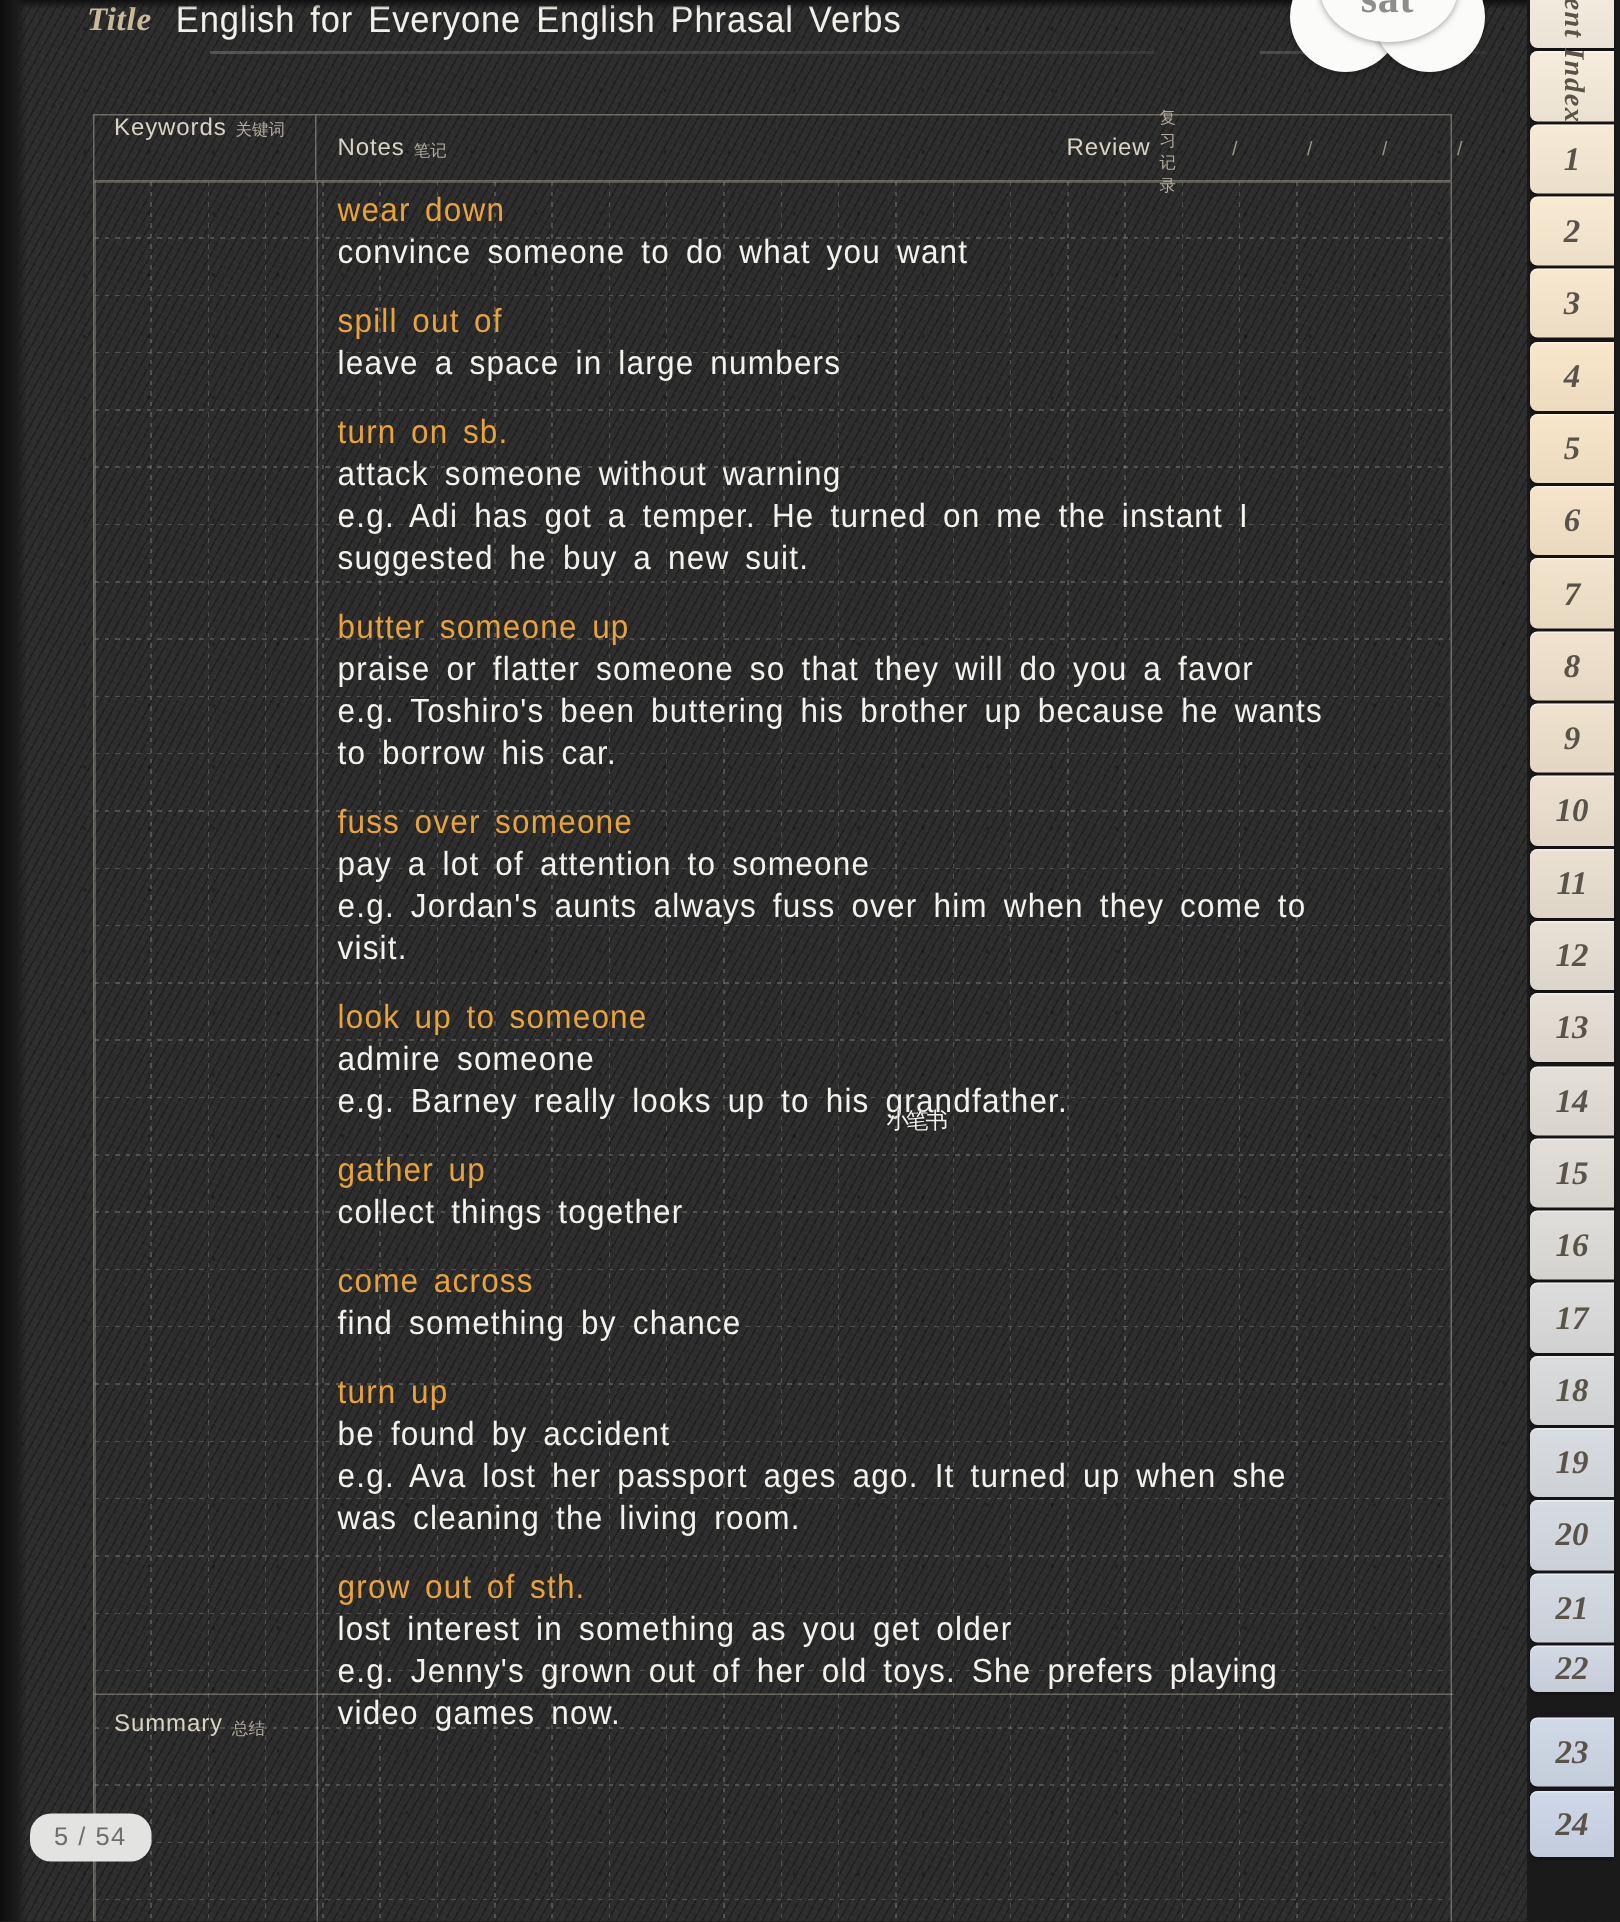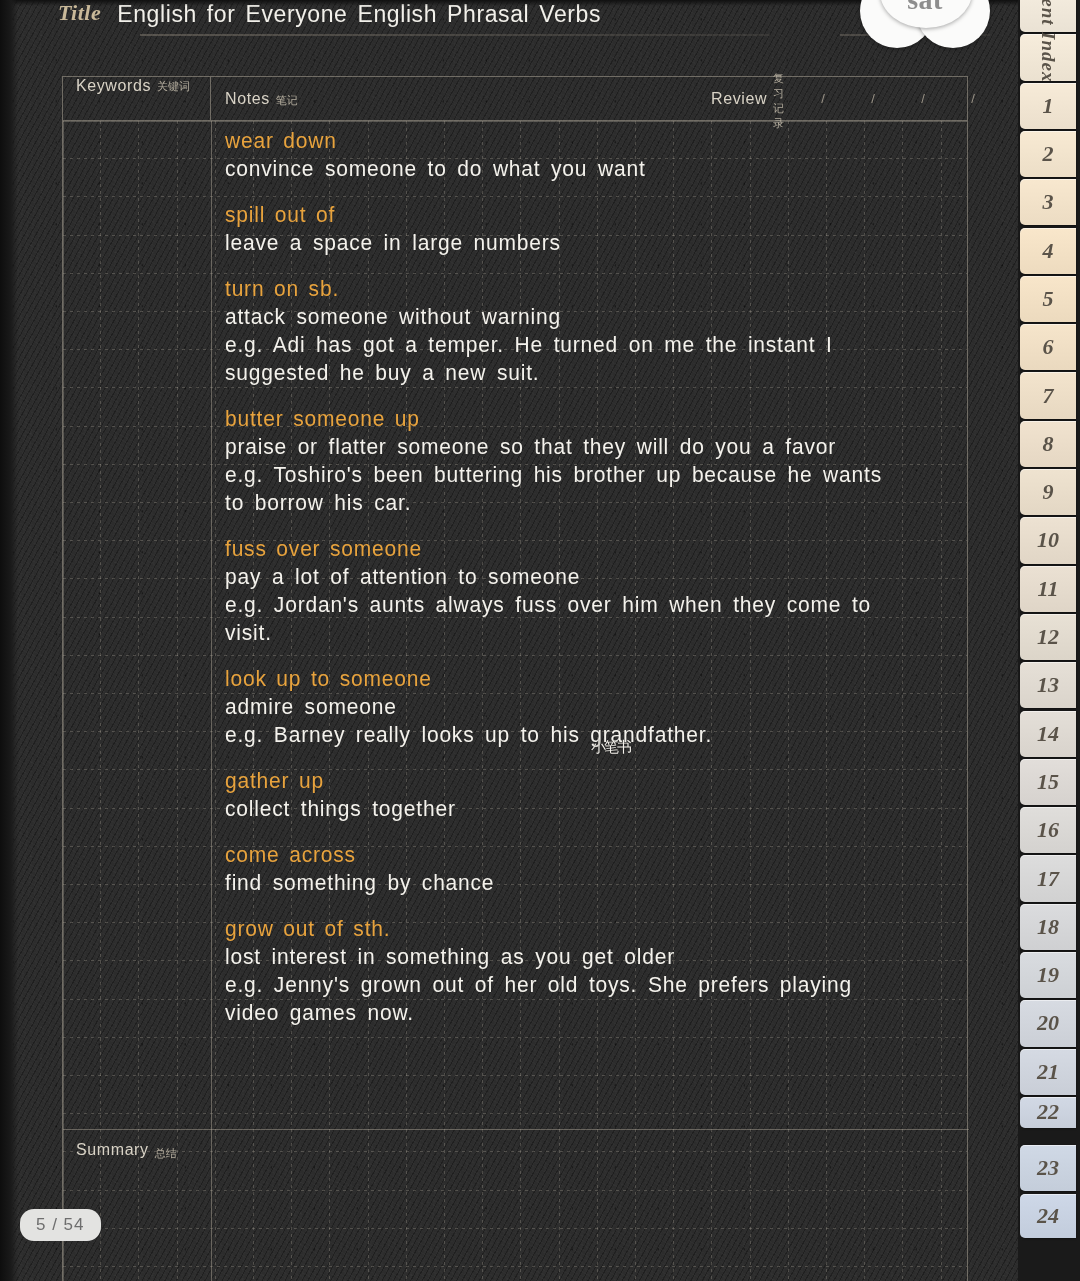--- a/index.html
+++ b/index.html
@@ -374,20 +374,26 @@
           </div>
           <div class="entry">
             <div class="term">gather up</div>
             <div class="line">collect things together</div>
           </div>
           <div class="entry">
             <div class="term">come across</div>
             <div class="line">find something by chance</div>
           </div>
           <div class="entry">
+            <div class="term">turn up</div>
+            <div class="line">be found by accident</div>
+            <div class="line">e.g. Ava lost her passport ages ago. It turned up when she</div>
+            <div class="line">was cleaning the living room.</div>
+          </div>
+          <div class="entry">
             <div class="term">grow out of sth.</div>
             <div class="line">lost interest in something as you get older</div>
             <div class="line">e.g. Jenny's grown out of her old toys. She prefers playing</div>
             <div class="line">video games now.</div>
           </div>
         </div>
 
       <div id="glitch-artifact">小笔书</div>
     </div>
   </div>

